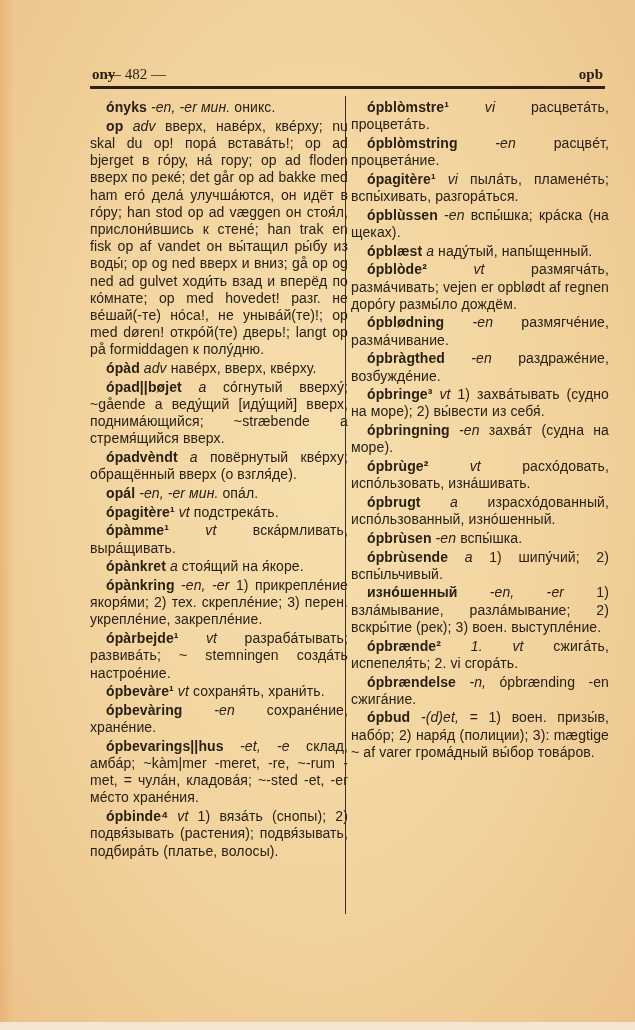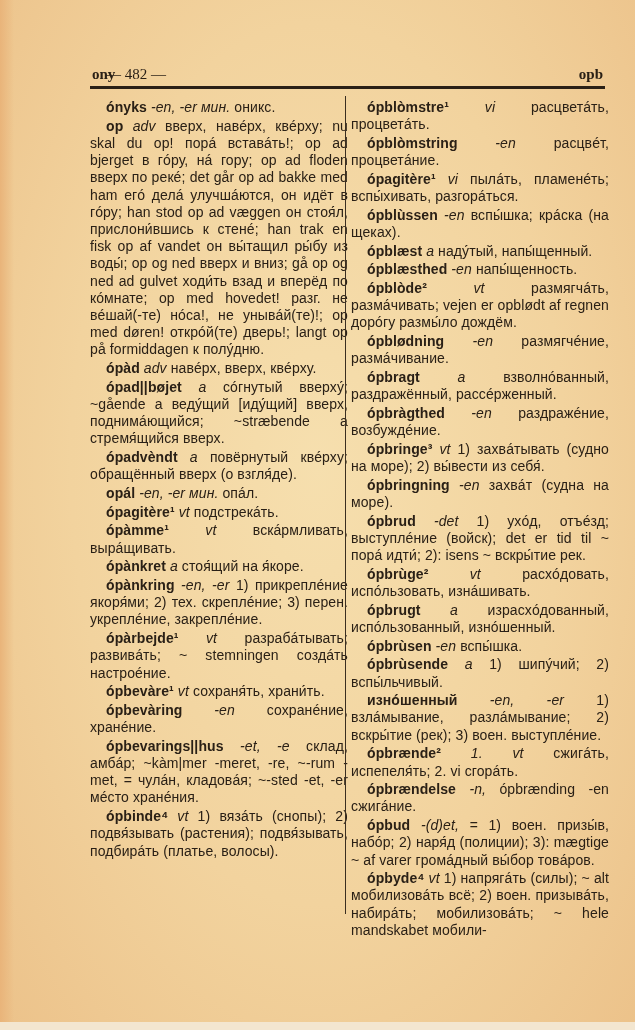--- a/index.html
+++ b/index.html
@@ -76,32 +76,28 @@
     <p class="entry"><span class="hw">ópbevarings||hus</span> <span class="it">-et, -e</span> <span>склад, амбáр; ~kàm|mer -meret, -re, ~-rum -met, = чулáн, кладовáя; ~-sted -et, -er мéсто хранéния.</span></p>
     <p class="entry"><span class="hw">ópbinde⁴</span> <span class="it">vt</span> <span>1) вязáть (снопы); 2) подвя́зывать (растения); подвя́зывать, подбирáть (платье, волосы).</span></p>
   </div>
 <div class="divider"></div>
 <div class="col col-right" id="col-right">
     <p class="entry"><span class="hw">ópblòmstre¹</span> <span class="it">vi</span> <span>расцветáть, процветáть.</span></p>
     <p class="entry"><span class="hw">ópblòmstring</span> <span class="it">-en</span> <span>расцвéт, процветáние.</span></p>
     <p class="entry"><span class="hw">ópagitère¹</span> <span class="it">vi</span> <span>пылáть, пламенéть; вспы́хивать, разгорáться.</span></p>
     <p class="entry"><span class="hw">ópblùssen</span> <span class="it">-en</span> <span>вспы́шка; крáска (на щеках).</span></p>
     <p class="entry"><span class="hw">ópblæst</span> <span class="it">a</span> <span>наду́тый, напы́щенный.</span></p>
-    <p class="entry"><span class="hw">ópblæsthed</span> <span class="it">-en</span> <span>напы́щенность.</span></p>
     <p class="entry"><span class="hw">ópblòde²</span> <span class="it">vt</span> <span>размягчáть, размáчивать; vejen er opblødt af regnen дорóгу размы́ло дождём.</span></p>
     <p class="entry"><span class="hw">ópblødning</span> <span class="it">-en</span> <span>размягчéние, размáчивание.</span></p>
-    <p class="entry"><span class="hw">ópbragt</span> <span class="it">a</span> <span>взволнóванный, раздражённый, рассéрженный.</span></p>
     <p class="entry"><span class="hw">ópbràgthed</span> <span class="it">-en</span> <span>раздражéние, возбуждéние.</span></p>
     <p class="entry"><span class="hw">ópbringe³</span> <span class="it">vt</span> <span>1) захвáтывать (судно на море); 2) вы́вести из себя́.</span></p>
     <p class="entry"><span class="hw">ópbringning</span> <span class="it">-en</span> <span>захвáт (судна на море).</span></p>
-    <p class="entry"><span class="hw">ópbrud</span> <span class="it">-det</span> <span>1) ухóд, отъéзд; выступлéние (войск); det er tid til ~ порá идти́; 2): isens ~ вскры́тие рек.</span></p>
     <p class="entry"><span class="hw">ópbrùge²</span> <span class="it">vt</span> <span>расхóдовать, испóльзовать, изнáшивать.</span></p>
     <p class="entry"><span class="hw">ópbrugt</span> <span class="it">a</span> <span>израсхóдованный, испóльзованный, изнóшенный.</span></p>
     <p class="entry"><span class="hw">ópbrùsen</span> <span class="it">-en</span> <span>вспы́шка.</span></p>
     <p class="entry"><span class="hw">ópbrùsende</span> <span class="it">a</span> <span>1) шипу́чий; 2) вспы́льчивый.</span></p>
     <p class="entry"><span class="hw">изнóшенный</span> <span class="it">-en, -er</span> <span>1) взлáмывание, разлáмывание; 2) вскры́тие (рек); 3) воен. выступлéние.</span></p>
     <p class="entry"><span class="hw">ópbrænde²</span> <span class="it">1. vt</span> <span>сжигáть, испепеля́ть; 2. vi сгорáть.</span></p>
     <p class="entry"><span class="hw">ópbrændelse</span> <span class="it">-n,</span> <span>ópbrænding -en сжигáние.</span></p>
     <p class="entry"><span class="hw">ópbud</span> <span class="it">-(d)et, =</span> <span>1) воен. призы́в, набóр; 2) наря́д (полиции); 3): mægtige ~ af varer громáдный вы́бор товáров.</span></p>
-    <p class="entry"><span class="hw">ópbyde⁴</span> <span class="it">vt</span> <span>1) напрягáть (силы); ~ alt мобилизовáть всё; 2) воен. призывáть, набирáть; мобилизовáть; ~ hele mandskabet мобили-</span></p>
   </div>
 
 <div class="bottom-edge"></div>
 
 </body></html>

